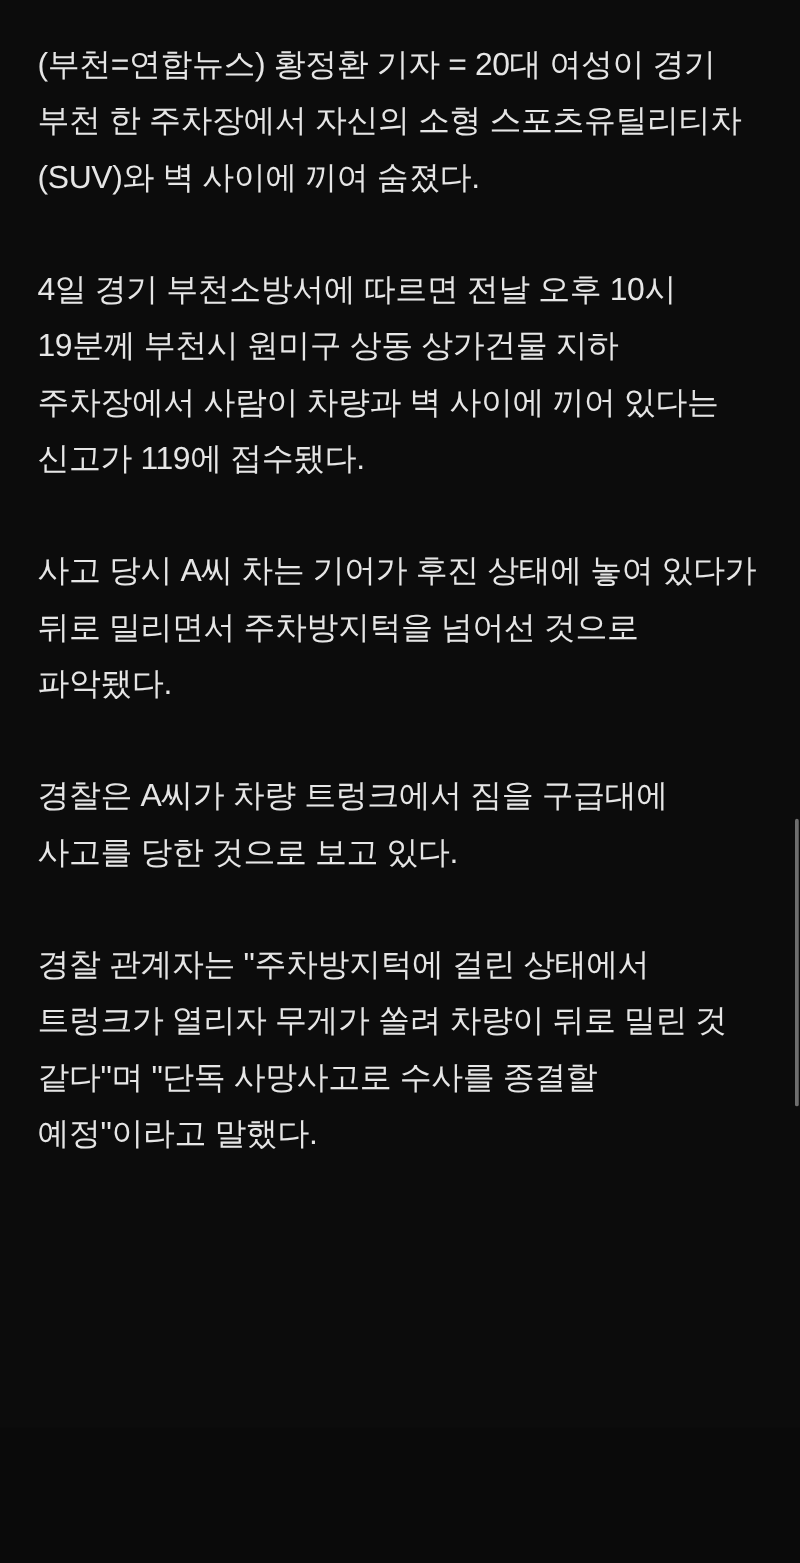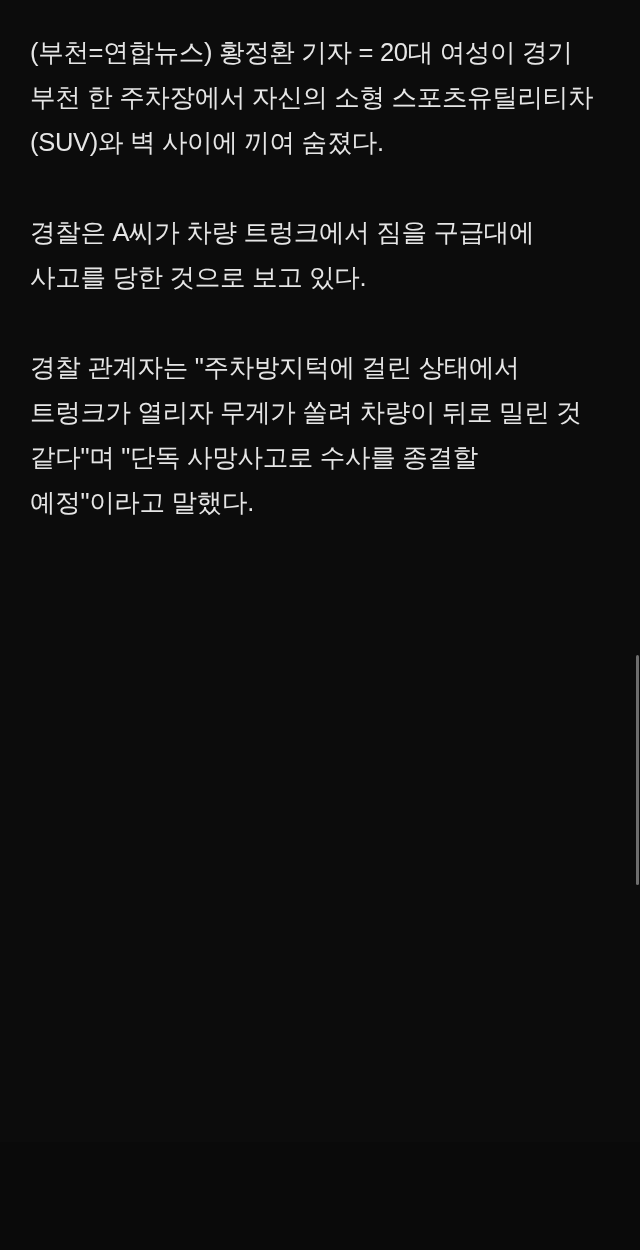--- a/index.html
+++ b/index.html
@@ -51,19 +51,21 @@
     height: 230px;
     background: #6e6e6e;
     border-radius: 2px;
   }
 </style>
 </head>
 <body>
 
 <div class="article">
   <p class="para">(부천=연합뉴스) 황정환 기자 = 20대 여성이 경기 부천 한 주차장에서 자신의 소형 스포츠유틸리티차(SUV)와 벽 사이에 끼여 숨졌다.</p>
+  <p class="para">4일 경기 부천소방서에 따르면 전날 오후 10시 19분께 부천시 원미구 상동 상가건물 지하 주차장에서 사람이 차량과 벽 사이에 끼어 있다는 신고가 119에 접수됐다.</p>
+  <p class="para">사고 당시 A씨 차는 기어가 후진 상태에 놓여 있다가 뒤로 밀리면서 주차방지턱을 넘어선 것으로 파악됐다.</p>
   <p class="para">경찰은 A씨가 차량 트렁크에서 짐을 구급대에 사고를 당한 것으로 보고 있다.</p>
   <p class="para">경찰 관계자는 "주차방지턱에 걸린 상태에서 트렁크가 열리자 무게가 쏠려 차량이 뒤로 밀린 것 같다"며 "단독 사망사고로 수사를 종결할 예정"이라고 말했다.</p>
 
   <div class="scrollbar-track">
     <div class="scrollbar-thumb"></div>
   </div>
 </div>
 
 </body></html>

